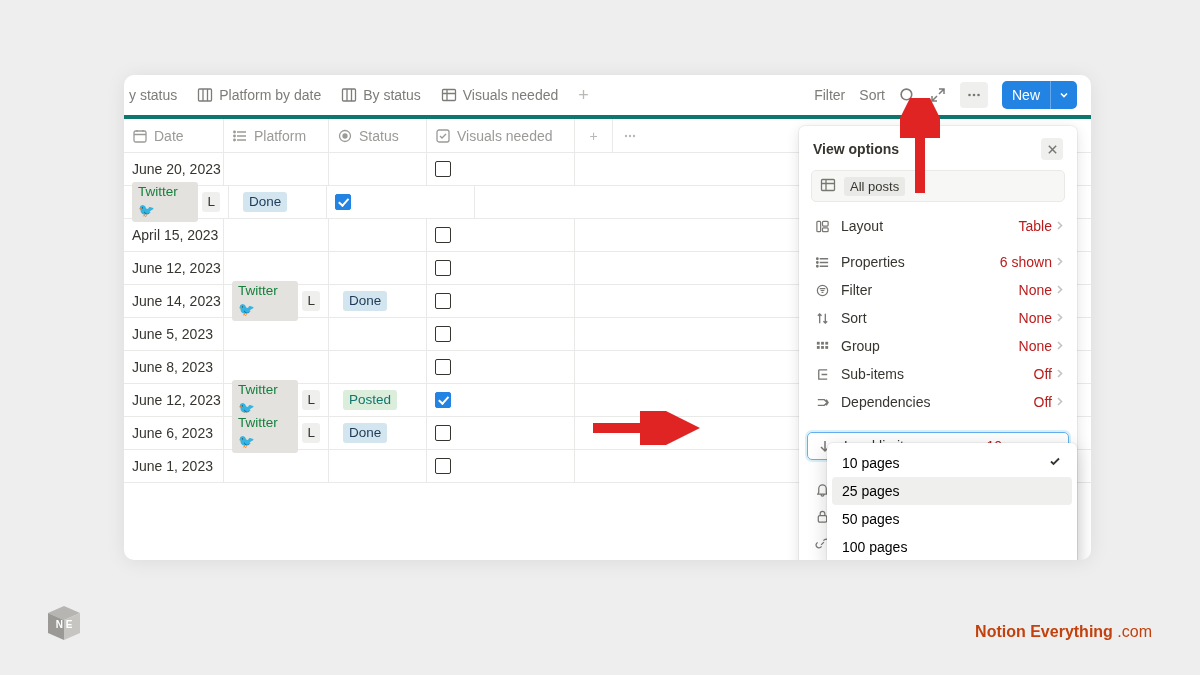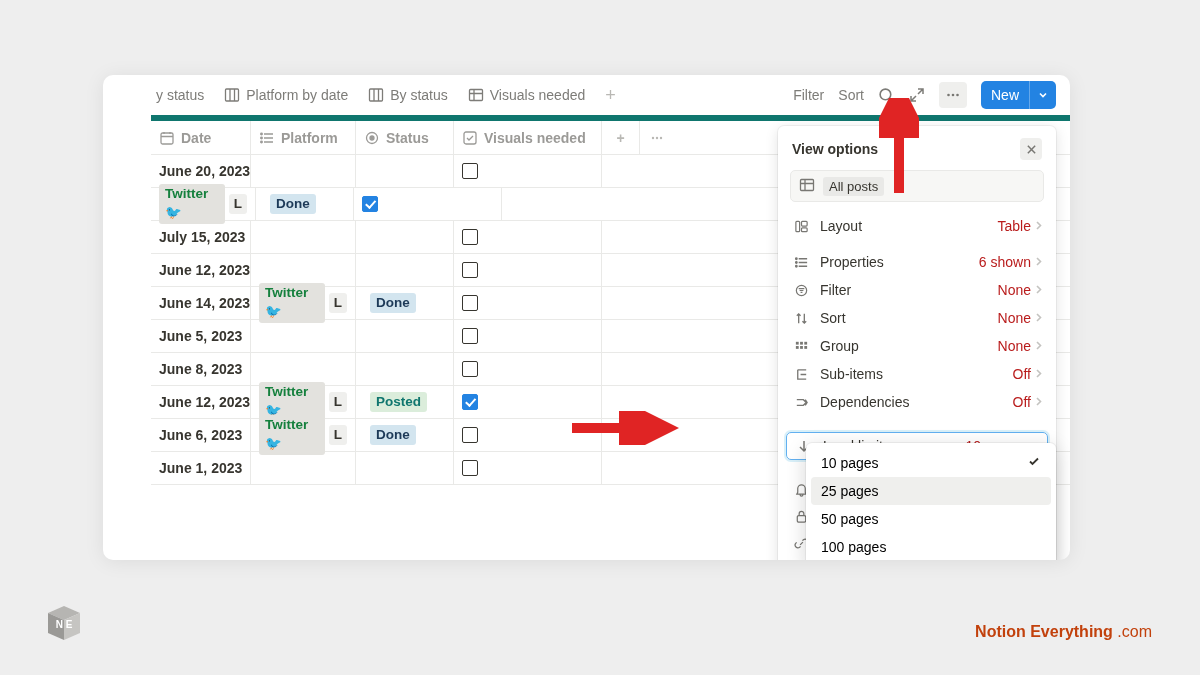--- a/index.html
+++ b/index.html
@@ -1,29 +1,29 @@
 <!DOCTYPE html>
 <html><head>
 <meta charset="utf-8">
 <style>
 * { margin: 0; padding: 0; box-sizing: border-box; }
 body { font-family: -apple-system, BlinkMacSystemFont, "Segoe UI", Helvetica, sans-serif; background: #eeeeee; width: 1200px; height: 675px; position: relative; overflow: hidden; }
-.app-window { position: absolute; left: 103px; top: 75px; width: 967px; height: 485px; background: #fff; border-radius: 10px; box-shadow: 0 2px 20px rgba(0,0,0,0.08); overflow: hidden; padding-left: 48px; }
+.app-window { position: absolute; left: 124px; top: 75px; width: 967px; height: 485px; background: #fff; border-radius: 10px; box-shadow: 0 2px 20px rgba(0,0,0,0.08); overflow: hidden; }
 .tabs-bar { display: flex; align-items: center; height: 40px; padding-left: 5px; gap: 20px; font-size: 14px; color: #7d7c78; }
 .tab { display: inline-flex; align-items: center; gap: 6px; cursor: pointer; }
 .tab svg { width: 16px; height: 16px; }
 .toolbar-right { margin-left: auto; display: flex; align-items: center; gap: 14px; padding-right: 14px; }
 .toolbar-text { font-size: 14px; color: #7d7c78; cursor: pointer; }
 .toolbar-icon { color: #7d7c78; cursor: pointer; display:flex;align-items:center;justify-content:center;}
 .more-btn { width: 28px; height: 26px; background: #efefed; border-radius: 4px; display: flex; align-items: center; justify-content: center; cursor: pointer; }
 .new-btn { display: flex; align-items: center; background: #2383e2; color: #fff; border-radius: 5px; height: 28px; cursor: pointer; }
 .new-btn-label { padding: 0 10px; font-size: 14px; font-weight: 500; }
 .new-btn-caret { padding: 0 8px; border-left: 1px solid rgba(255,255,255,0.3); height:100%; display:flex; align-items:center;}
 
-.table { border-top: 6px solid #0f766e; font-weight: bold; }
+.table { border-top: 4px solid #0f766e; }
 .row { display: flex; height: 33px; align-items: center;}
 .header-row { height: 34px; color: #9b9a97; font-size: 14px; }
 .cell { border-right: 1px solid #e9e9e7; border-bottom: 1px solid #e9e9e7; height: 100%; display: flex; align-items: center; padding: 0 8px; font-size: 14px; color: #37352f; }
 .header-row .cell { color: #9b9a97; }
 .col-date { width: 100px; }
 .col-platform { width: 105px; }
 .col-status { width: 98px; }
 .col-visuals { width: 148px; }
 .col-rest { flex: 1; }
 .col-add { width: 38px; }
@@ -199,21 +199,21 @@
           </div>
           <div class="cell col-status">
             <span class="tag tag-blue">Done</span>
           </div>
           <div class="cell col-visuals">
             <span class="checkbox checked"></span>
           </div>
           <div class="cell col-rest" style="border-right:none;"></div>
         </div>
         <div class="row">
-          <div class="cell col-date" style="white-space:nowrap;overflow:hidden;">July 15, 2023</div>
+          <div class="cell col-date" style="white-space:nowrap;overflow:hidden;">April 15, 2023</div>
           <div class="cell col-platform"></div>
           <div class="cell col-status"></div>
           <div class="cell col-visuals">
             <span class="checkbox "></span>
           </div>
           <div class="cell col-rest" style="border-right:none;"></div>
         </div>
         <div class="row">
           <div class="cell col-date" style="white-space:nowrap;overflow:hidden;">June 12, 2023</div>
           <div class="cell col-platform"></div>

